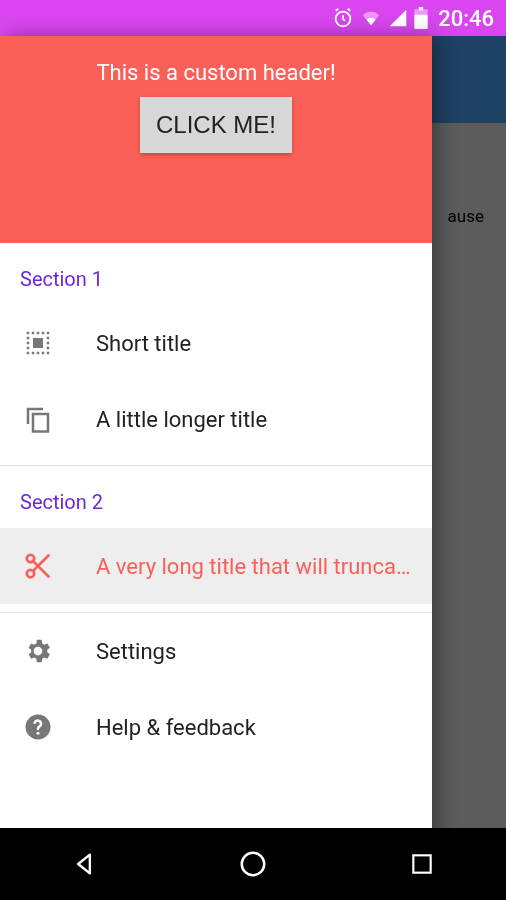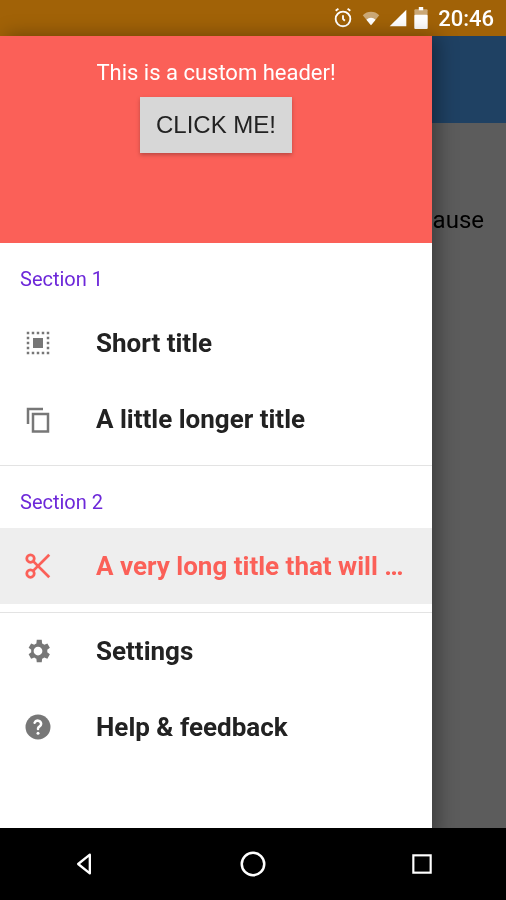--- a/index.html
+++ b/index.html
@@ -1,45 +1,45 @@
 <!DOCTYPE html>
 <html><head>
   <meta charset="utf-8">
   <style>
     * { margin: 0; padding: 0; box-sizing: border-box; }
     html, body { width: 506px; height: 900px; overflow: hidden; font-family: Roboto, -apple-system, Helvetica, Arial, sans-serif; }
     .device { width: 506px; height: 900px; position: relative; background: #000; }
 
     
-    .status-bar { height: 36px; background: #a16207; display: flex; align-items: center; justify-content: flex-end; gap: 6px; padding: 0 12px; color: #fff; font-size: 20px; }
+    .status-bar { height: 36px; background: #d946ef; display: flex; align-items: center; justify-content: flex-end; gap: 6px; padding: 0 12px; color: #fff; font-size: 20px; }
     .status-bar .icon { display: inline-flex; align-items: center; }
     .status-bar .time { font-weight: 500; font-size: 22px; margin-left: 4px; }
 
     
     .backdrop { position: absolute; left: 0; right: 0; top: 36px; bottom: 72px; background: #808080; }
     .toolbar-back { height: 87px; background: #2c5a8a; width: 100%; }
-    .backdrop-text { position: absolute; top: 170px; right: 22px; font-size: 24px; color: #000; }
+    .backdrop-text { position: absolute; top: 170px; right: 22px; font-size: 17px; color: #000; }
     .scrim { position: absolute; inset: 0; background: rgba(0,0,0,0.28); }
 
     
     .drawer { position: absolute; top: 36px; left: 0; width: 432px; bottom: 62px; background: #fff; box-shadow: 6px 0 18px rgba(0,0,0,0.35); display: flex; flex-direction: column; overflow: hidden; }
     .drawer-header { height: 207px; background: #fb6058; display: flex; flex-direction: column; align-items: center; padding-top: 24px; }
     .drawer-header-text { color: #fff; font-size: 22px; font-weight: 400; margin-bottom: 12px; }
     .drawer-header-btn { background: #d7d7d7; border: none; font-size: 24px; font-weight: 500; color: #222; padding: 14px 16px; box-shadow: 0 2px 4px rgba(0,0,0,0.25); cursor: pointer; }
 
     .drawer-body { flex: 1; overflow-y: auto; }
 
     .section-label { padding: 24px 20px 14px; font-size: 20px; color: #6d28d9; }
     .section-divider { border: none; border-top: 1px solid #e3e3e3; margin-top: 8px; }
 
     .nav-item { display: flex; align-items: center; height: 76px; padding: 0 20px; cursor: pointer; }
     .nav-item.selected { background: #eeeeee; }
     .nav-icon { width: 36px; height: 36px; flex-shrink: 0; display: flex; align-items: center; justify-content: center; color: #777; }
     .nav-item.selected .nav-icon { color: #fb6058; }
-    .nav-label { margin-left: 40px; font-size: 26px; font-weight: 700; color: #222; white-space: nowrap; overflow: hidden; text-overflow: ellipsis; }
+    .nav-label { margin-left: 40px; font-size: 22px; font-weight: 400; color: #222; white-space: nowrap; overflow: hidden; text-overflow: ellipsis; }
     .nav-item.selected .nav-label { color: #fb6058; }
 
     
     .nav-bar { position: absolute; bottom: 0; left: 0; right: 0; height: 72px; background: #000; display: flex; align-items: center; justify-content: space-around; }
     .nav-bar .nb-icon { width: 34px; height: 34px; display:flex; align-items:center; justify-content:center; }
 
     svg { display: block; }
   </style>
 </head>
 <body>

